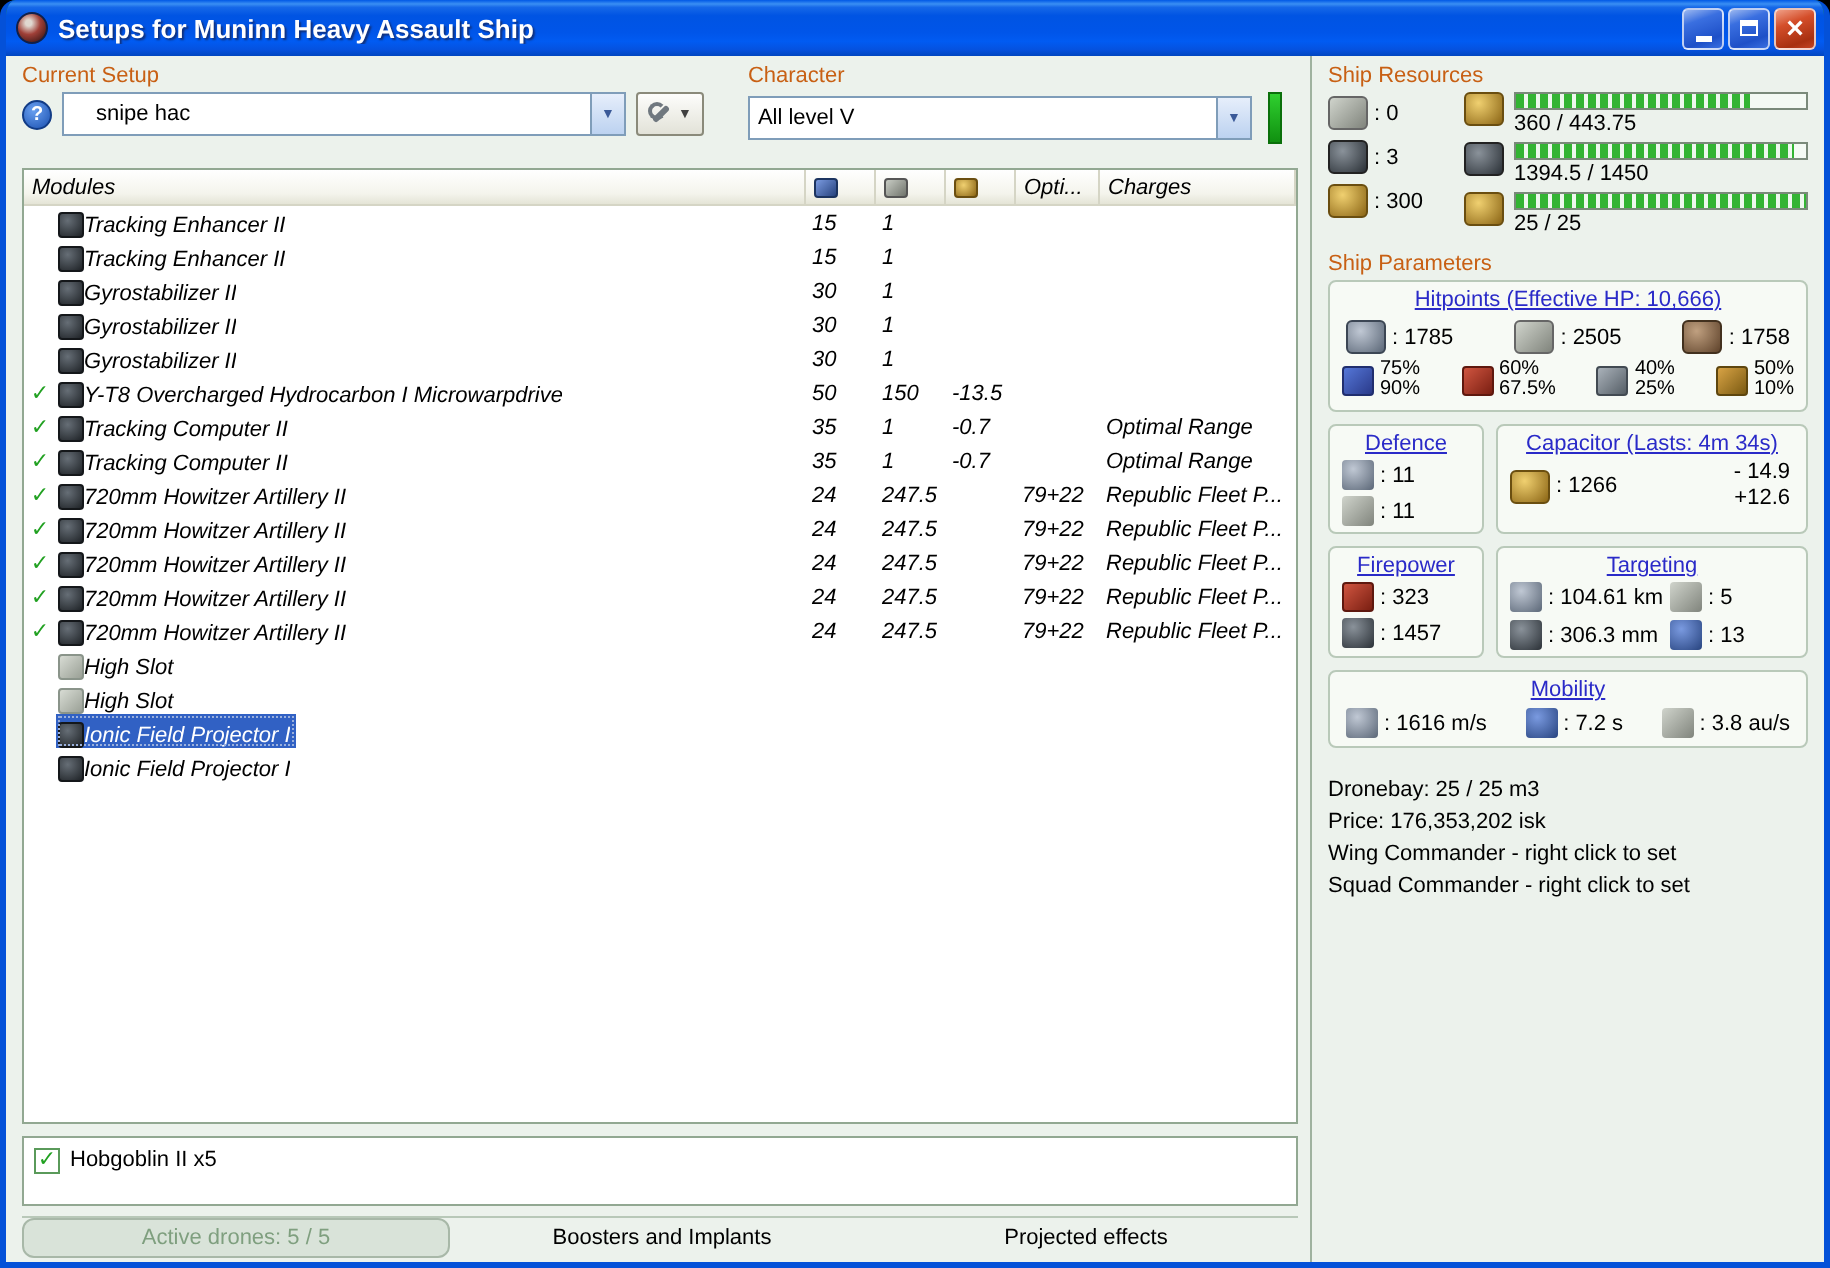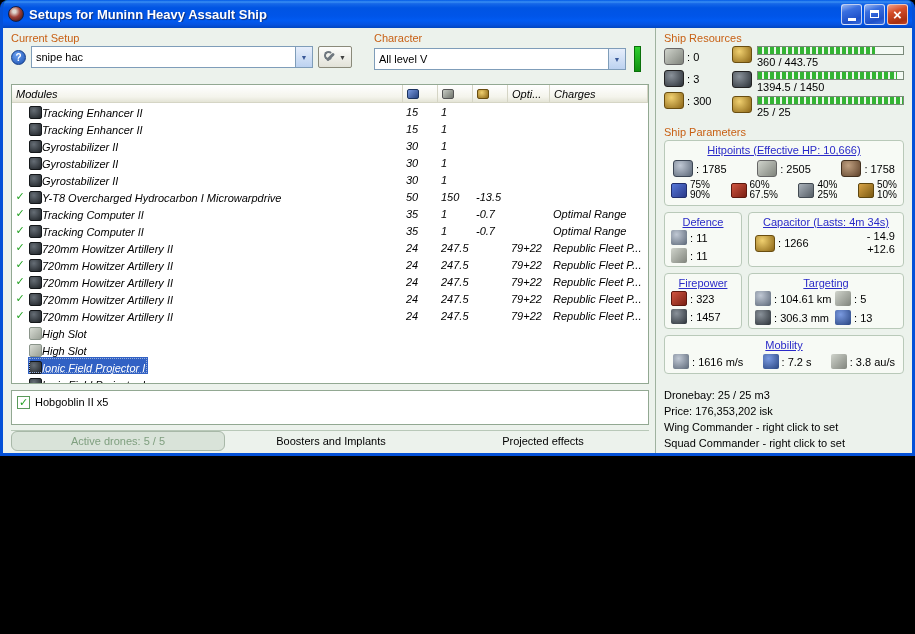--- a/index.html
+++ b/index.html
@@ -1,19 +1,19 @@
 <!DOCTYPE html>
 <html><head>
 <meta charset="utf-8">
 <style>
   * { box-sizing: border-box; margin: 0; padding: 0; }
   html,body { background:#000; }
   body { width:915px; height:634px; font-family:"Liberation Sans","DejaVu Sans",sans-serif; font-size:11px; color:#000; }
 
-  .window { width:915px; height:456px; display:flex; flex-direction:column;
+  .window { width:915px; height:634px; display:flex; flex-direction:column;
     border-left:3px solid #0451d8; border-right:3px solid #0451d8; border-bottom:3px solid #0451d8;
     border-radius:8px 8px 0 0; overflow:hidden; background:#15803d; }
 
   
   .titlebar { height:28px; flex:0 0 28px; display:flex; align-items:center; padding:0 4px 0 5px;
     background:linear-gradient(180deg,#0058e6 0%,#3a8ff3 7%,#1668e8 13%,#0054e3 28%,#0055e9 58%,#015bf2 74%,#0552e0 88%,#0146c0 100%); }
   .app-icon { width:16px; height:16px; border-radius:50%; flex:0 0 16px;
     background:radial-gradient(circle at 38% 32%, #e0d8d0 0 12%, #a04038 45%, #200c0c 100%);
     border:1px solid #10204a; }
   .title-text { color:#fff; font-size:13px; font-weight:bold; padding-left:5px; flex:1;
@@ -36,21 +36,21 @@
 
   
   .top-controls { display:flex; gap:22px; margin-bottom:12px; }
   .ctl-row { display:flex; align-items:center; gap:5px; }
   .help-icon { width:15px; height:15px; border-radius:50%; background:radial-gradient(circle at 38% 32%,#6aa0f0,#1a50b0);
     color:#fff; font-weight:bold; font-size:10px; display:flex; align-items:center; justify-content:center; border:1px solid #123c86; }
   .combo { display:flex; align-items:center; height:22px; background:#fff; border:1px solid #7f9db9; }
   .combo-text { flex:1; padding:0 4px; white-space:nowrap; overflow:hidden; }
   .combo-btn { width:17px; height:100%; border-left:1px solid #7f9db9; display:flex; align-items:center; justify-content:center;
     background:linear-gradient(180deg,#e6eefb,#bcd2f0); color:#3a5998; font-size:7px; }
-  .setup-combo { width:282px; }
+  .setup-combo { width:282px;padding-left:12px; }
   .char-combo { width:252px; }
   .tool-btn { height:22px; display:flex; align-items:center; gap:3px; padding:0 5px;
     background:linear-gradient(180deg,#fdfdfb,#e2e2d8); border:1px solid #8a8a7a; border-radius:2px; }
   .wrench { width:12px; height:12px; position:relative; display:inline-block; }
   .wrench::before { content:""; position:absolute; left:5px; top:1px; width:3px; height:10px; background:#70787f; border-radius:2px; transform:rotate(45deg); }
   .wrench::after { content:""; position:absolute; left:0; top:0; width:5px; height:5px; border:2px solid #70787f; border-radius:50%; border-right-color:transparent; }
   .dd-arrow { font-size:7px; color:#404040; }
   .skill-bar { width:7px; height:26px; background:linear-gradient(180deg,#2fd02f,#109010); border:1px solid #0a700a; margin-left:3px; }
 
   

